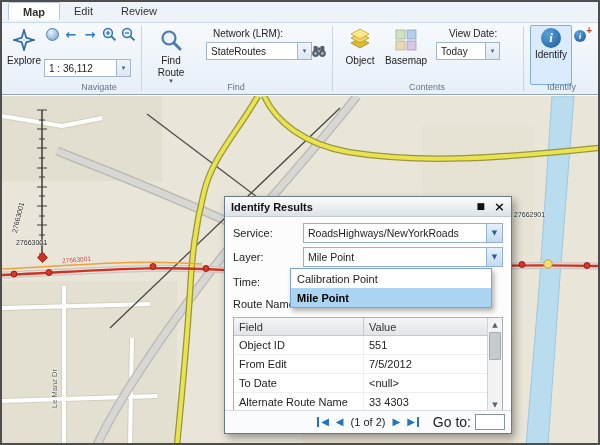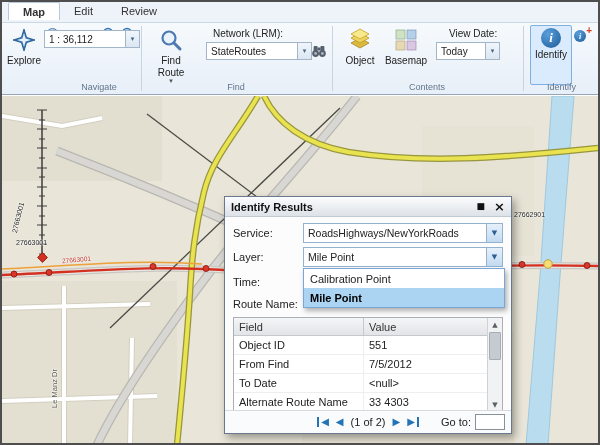--- a/index.html
+++ b/index.html
@@ -46,21 +46,21 @@
   .winbtn { color:#111; margin-left:9px; line-height:1; font-family:"DejaVu Sans",sans-serif; cursor:default; }
   .winbtn.min { font-size:9px; }
   .winbtn.close { font-size:13px; font-weight:bold; }
 
   .drow { position:absolute; left:8px; right:8px; height:20px; display:flex; align-items:center; }
   .dlabel { width:70px; font-size:11px; color:#222; flex:none; }
   .combo { flex:1; height:20px; background:#fff; border:1px solid #93b2cf; display:flex; align-items:center; }
   .combo .cv { flex:1; font-size:10.5px; padding-left:4px; color:#222; white-space:nowrap; overflow:hidden; }
   .combo .ca { width:16px; height:100%; background:linear-gradient(#e6f0fb,#c3daf2); border-left:1px solid #93b2cf; display:flex; align-items:center; justify-content:center; font-size:7px; color:#2a5d94; font-family:"DejaVu Sans",sans-serif; }
 
-  .ddlist { position:absolute; left:78px; top:71px; width:202px; background:#fff; border:1px solid #7aa6d6; box-shadow:2px 3px 5px rgba(0,0,0,.3); z-index:5; }
+  .ddlist { position:absolute; left:65px; top:71px; width:202px; background:#fff; border:1px solid #7aa6d6; box-shadow:2px 3px 5px rgba(0,0,0,.3); z-index:5; }
   .dditem { height:19px; display:flex; align-items:center; padding-left:6px; font-size:11px; color:#222; }
   .dditem.selected { background:#abd3f2; font-weight:bold; color:#000; }
 
   .dtable { position:absolute; left:8px; right:8px; top:120px; height:95px; border:1px solid #aab0b6; background:#fff; }
   .thead { display:flex; height:18px; background:linear-gradient(#f4f5f6,#e2e4e8); border-bottom:1px solid #c4c8cc; }
   .th { font-size:11px; color:#333; padding-left:5px; display:flex; align-items:center; }
   .th.f { width:130px; border-right:1px solid #c4c8cc; flex:none; }
   .th.v { flex:1; }
   .trow { display:flex; height:19px; border-bottom:1px solid #eceef0; }
   .td { font-size:11px; color:#222; padding-left:5px; display:flex; align-items:center; white-space:nowrap; overflow:hidden; }
@@ -70,21 +70,21 @@
   .sarrow { position:absolute; left:0; width:14px; height:13px; display:flex; align-items:center; justify-content:center; font-size:7px; color:#5a6068; font-family:"DejaVu Sans",sans-serif; }
   .sarrow.up { top:0; }
   .sarrow.down { bottom:0; }
   .sthumb { position:absolute; left:1px; top:14px; width:12px; height:28px; background:#c6cbd2; border:1px solid #a8adb4; border-radius:1px; }
 
   .pager { position:absolute; left:0; right:0; bottom:0; height:23px; display:flex; align-items:center; justify-content:center; gap:7px; border-top:1px solid #d8dadd; background:#fafbfc; }
   .pg { color:#2273b8; font-size:10px; font-family:"DejaVu Sans",sans-serif; cursor:default; line-height:1; }
   .pg.first { border-left:2px solid #2273b8; padding-left:2px; }
   .pg.last { border-right:2px solid #2273b8; padding-right:2px; }
   .pgtext { font-size:11px; color:#222; }
-  .goto { position:absolute; right:40px; font-size:11px; color:#222; }
+  .goto { position:absolute; right:40px; font-size:14px; color:#222; }
   .gotoinput { position:absolute; right:6px; width:30px; height:16px; border:1px solid #8a9097; background:#fff; font-size:10px; }
 </style>
 </head>
 <body>
 
 <div class="app">
 
   <div class="ribbon">
     <div class="tabs">
       <div class="tab active">Map</div>
@@ -119,21 +119,21 @@
         </span>
         <span class="navicon">
           <svg width="15" height="15" viewBox="0 0 15 15">
               <circle cx="6" cy="6" r="4.4" fill="#e3eefa" stroke="#3173b5" stroke-width="1.5"></circle>
               <path d="M4,6 H8" stroke="#2a6aa8" stroke-width="1.2"></path>
               <path d="M9.4,9.4 L13.4,13.4" stroke="#3173b5" stroke-width="2"></path>
             </svg>
         </span>
       </div>
 
-      <div class="rcombo" style="left:42px;top:7px;width:96px;">
+      <div class="rcombo" style="left:42px;top:36px;width:87px;">
         <span class="cv">1 : 36,112</span>
         <span class="ca">▾</span>
       </div>
 
       <div class="glabel" style="left:0;width:138px;margin-left:28px;">Navigate</div>
       <div class="gdiv" style="left:139px;"></div>
 
       <div class="bigbtn" style="left:147px;top:2px;width:44px;height:62px;">
         <span>
           <svg width="24" height="24" viewBox="0 0 24 24">
@@ -328,21 +328,21 @@
       <div class="dtable">
         <div class="thead">
           <span class="th f">Field</span>
           <span class="th v">Value</span>
         </div>
         <div class="trow">
           <span class="td f">Object ID</span>
           <span class="td v">551</span>
         </div>
         <div class="trow">
-          <span class="td f">From Find</span>
+          <span class="td f">From Edit</span>
           <span class="td v">7/5/2012</span>
         </div>
         <div class="trow">
           <span class="td f">To Date</span>
           <span class="td v">&lt;null&gt;</span>
         </div>
         <div class="trow">
           <span class="td f">Alternate Route Name</span>
           <span class="td v">33 4303</span>
         </div>

